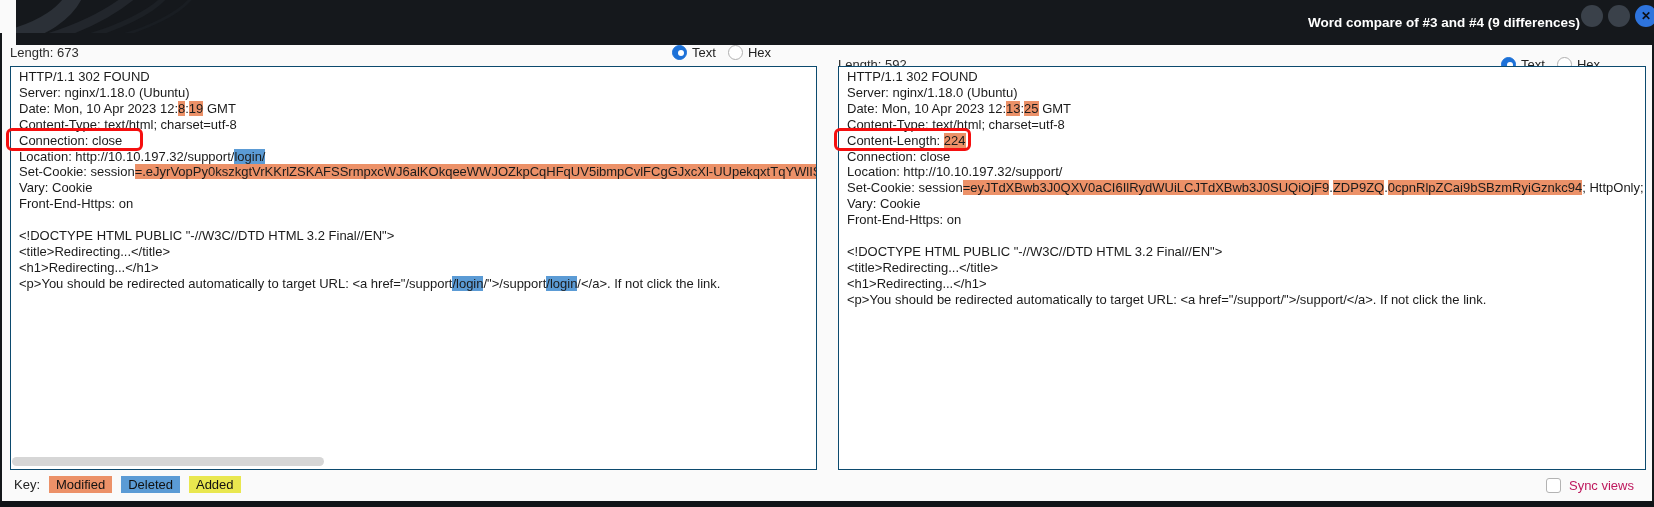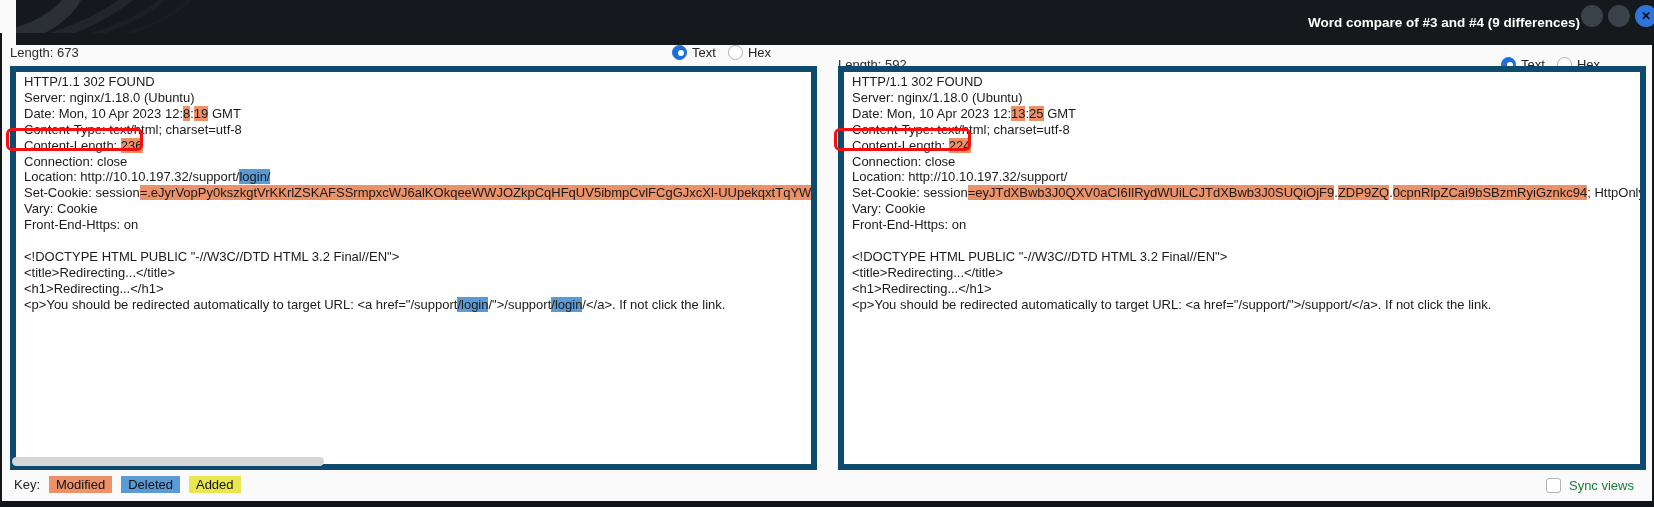--- a/index.html
+++ b/index.html
@@ -30,38 +30,38 @@
   .radio-group { display:flex; align-items:center; gap:12px; margin-right:46px; }
   .radio-opt { display:flex; align-items:center; gap:5px; cursor:default; }
   .rb { width:15px; height:15px; border-radius:50%; background:#fff; border:1px solid #b0b0b0;
         display:inline-block; position:relative; }
   .rb.sel { background:var(--radio); border-color:var(--radio); }
   .rb.sel::after { content:""; position:absolute; left:4.5px; top:4.5px; width:6px; height:6px;
                    border-radius:50%; background:#fff; }
   .rb-label { font-size:13px; color:#222; }
   
   .pane { position:absolute; top:66px; height:404px; background:#ffffff;
-          border:6px solid #0c4a6e; overflow:hidden; padding:2px 0 0 8px; }
+          border:1px solid #0c4a6e; overflow:hidden; padding:2px 0 0 8px; }
   .line { white-space:pre; font-size:13px; line-height:15.9px; color:#1b1b1b; }
   .hl-mod { background:var(--mod); }
   .hl-del { background:var(--del); }
   .hl-add { background:var(--add); }
   
   .annotation { position:absolute; width:137px; height:23px; border:3px solid var(--anno);
                 border-radius:6px; }
   
   .hscroll { position:absolute; left:12px; top:457px; width:312px; height:9px;
              background:#d6d6d6; border-radius:5px; }
   
   .keyrow { position:absolute; left:14px; top:476px; display:flex; align-items:center; gap:9px;
             font-size:13px; color:#222; }
   .sw { padding:1px 7px; color:#111; }
   .sync { position:absolute; right:20px; top:478px; display:flex; align-items:center; gap:8px; }
   .checkbox { width:15px; height:15px; background:#fff; border:1px solid #b3b3b3; border-radius:3px; }
-  .sync-label { font-size:13px; color:#15803d; }
+  .sync-label { font-size:13px; color:#be185d; }
   
   .edge-l { position:absolute; left:0; top:33px; width:2px; height:474px; background:#14171a; }
   .edge-r { position:absolute; right:0; top:33px; width:2px; height:474px; background:#14171a; }
   .edge-b { position:absolute; left:0; top:501px; width:1654px; height:6px; background:#101317; }
 </style>
 </head>
 <body>
 
 <div class="app" style="--mod: #ec9168; --del: #5b9bd5; --add: #e9e74f; --anno: #f50f0f; --radio: #1c71d8;">
 
@@ -96,21 +96,20 @@
           <span class="rb"></span>
           <span class="rb-label">Hex</span>
         </span>
       </span>
   </div>
   <div class="pane" style="left:10px;width:807px;">
       <div class="line"><span>HTTP/1.1 302 FOUND</span></div>
       <div class="line"><span>Server: nginx/1.18.0 (Ubuntu)</span></div>
       <div class="line"><span>Date: Mon, 10 Apr 2023 12:</span><span class="hl-mod">8</span><span>:</span><span class="hl-mod">19</span><span> GMT</span></div>
       <div class="line"><span>Content-Type: text/html; charset=utf-8</span></div>
-      <div class="line"><span>Content-Length: </span><span class="hl-mod">236</span></div>
       <div class="line"><span>Connection: close</span></div>
       <div class="line"><span>Location: http://10.10.197.32/support/</span><span class="hl-del">login/</span></div>
       <div class="line"><span>Set-Cookie: session</span><span class="hl-mod">=.eJyrVopPy0kszkgtVrKKrlZSKAFSSrmpxcWJ6alKOkqeeWWJOZkpCqHFqUV5ibmpCvlFCgGJxcXl-UUpekqxtTqYWlIS89</span></div>
       <div class="line"><span>Vary: Cookie</span></div>
       <div class="line"><span>Front-End-Https: on</span></div>
       <div class="line">&nbsp;</div>
       <div class="line"><span>&lt;!DOCTYPE HTML PUBLIC "-//W3C//DTD HTML 3.2 Final//EN"&gt;</span></div>
       <div class="line"><span>&lt;title&gt;Redirecting...&lt;/title&gt;</span></div>
       <div class="line"><span>&lt;h1&gt;Redirecting...&lt;/h1&gt;</span></div>
       <div class="line"><span>&lt;p&gt;You should be redirected automatically to target URL: &lt;a href="/support</span><span class="hl-del">/login</span><span>/"&gt;/support</span><span class="hl-del">/login</span><span>/&lt;/a&gt;. If not click the link.</span></div>

